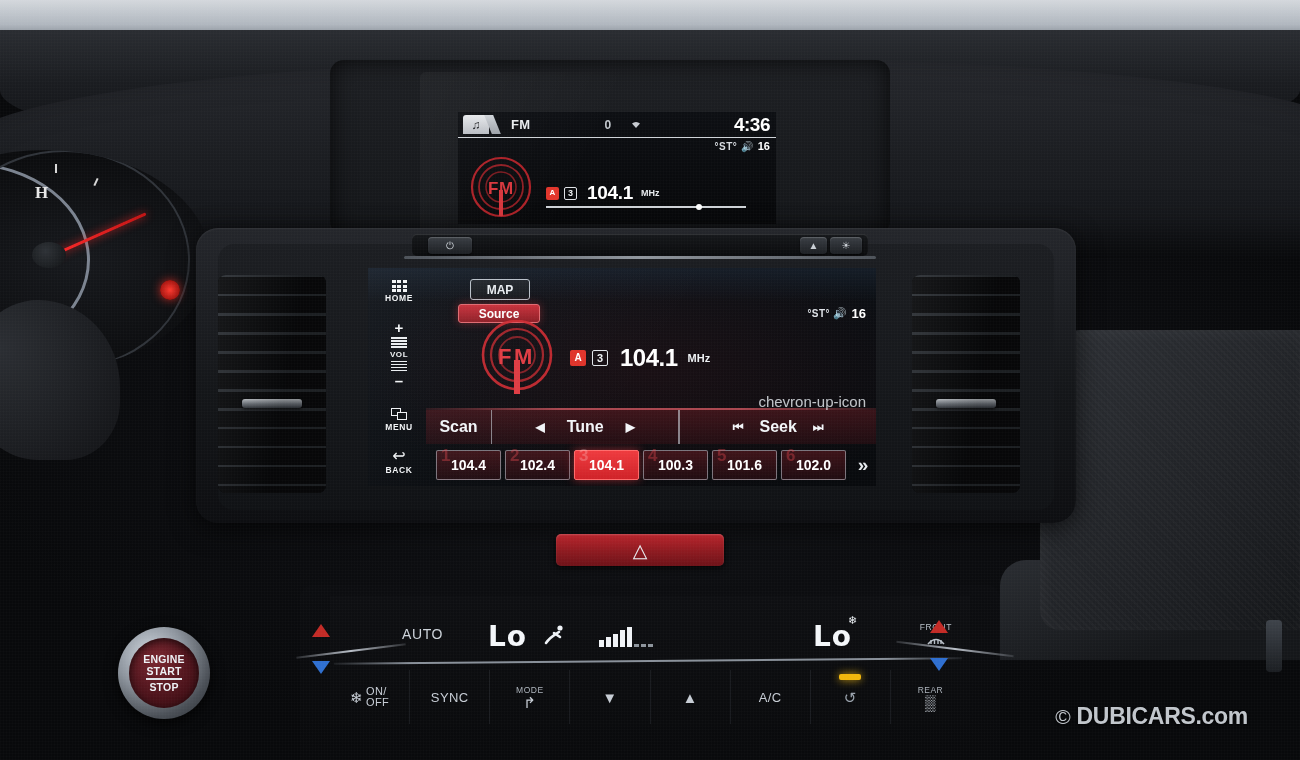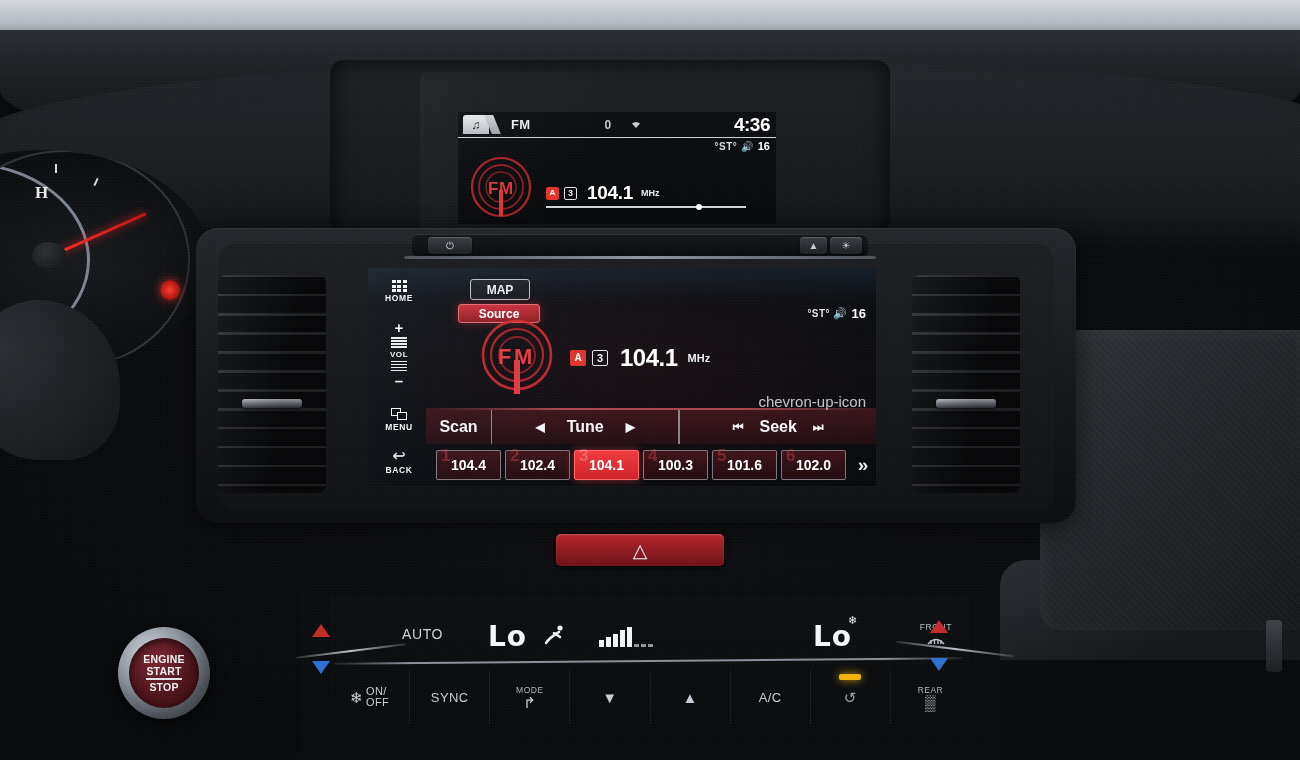--- a/index.html
+++ b/index.html
@@ -840,14 +840,18 @@
   <div class="engine-inner">
     <span class="eng-l">ENGINE</span>
     <span class="eng-l">START</span>
     <span class="eng-rule"></span>
     <span class="eng-l">STOP</span>
   </div>
 
   <div class="right-trim"></div>
   <div class="dash-texture"></div>
 
+  <div class="watermark">
+    <span class="wm-c">©</span>
+    <span>DUBICARS.com</span>
+  </div>
 
 </div>
 
 </body></html>

